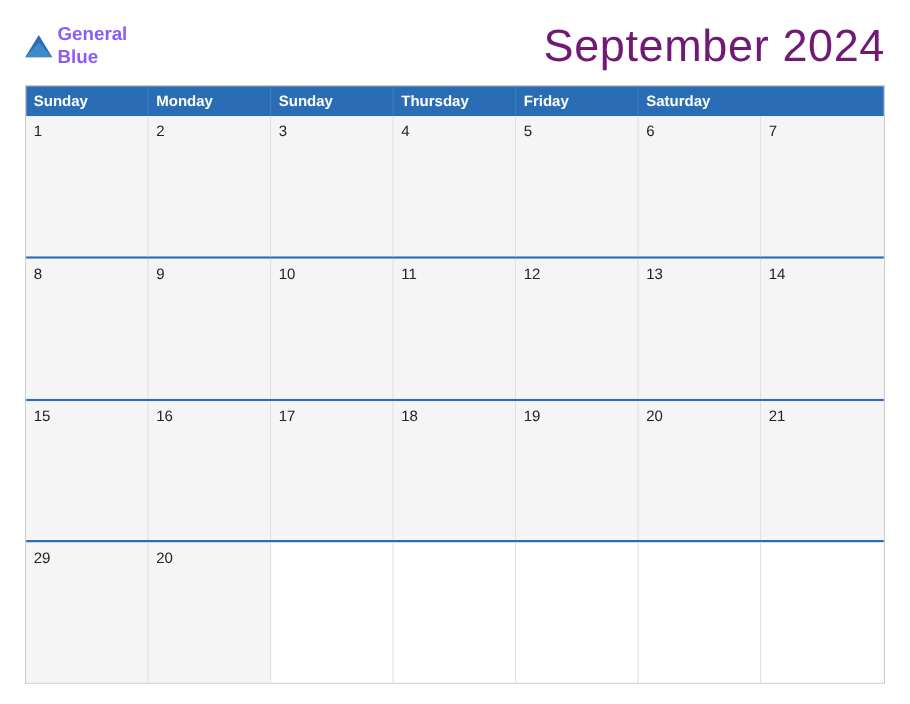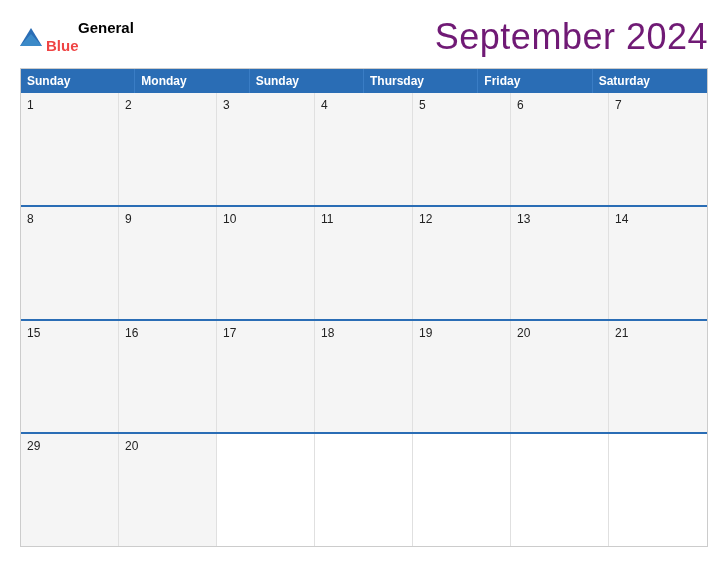--- a/index.html
+++ b/index.html
@@ -34,29 +34,28 @@
 
     .logo {
       display: flex;
       align-items: center;
       gap: 4px;
     }
 
     .logo-text-general {
       font-size: 15px;
       font-weight: bold;
-      color: #000000;
+      color: #8b5cf6;
       line-height: 1;
-      margin-left: 32px;
     }
 
     .logo-text-blue {
       font-size: 15px;
       font-weight: bold;
-      color: #ef4444;
+      color: #8b5cf6;
       line-height: 1;
       margin-top: 46px;
     }
 
     .logo-icon {
       width: 22px;
       height: 18px;
     }
 
     .calendar-title {
@@ -68,21 +67,21 @@
 
     .calendar {
       flex: 1;
       display: flex;
       flex-direction: column;
       border: 1px solid #cccccc;
     }
 
     .day-headers {
       display: grid;
-      grid-template-columns: repeat(6, 1fr);
+      grid-template-columns: repeat(7, 1fr);
       background: #2a6db5;
     }
 
     .day-header {
       color: #ffffff;
       font-size: 12px;
       font-weight: bold;
       padding: 5px 6px;
       text-align: left;
       border-right: 1px solid #3a7dc5;

